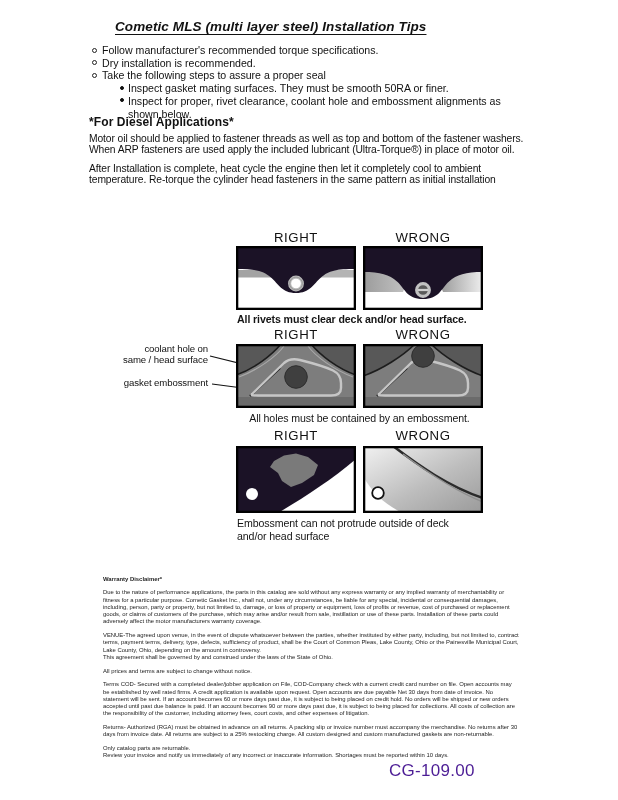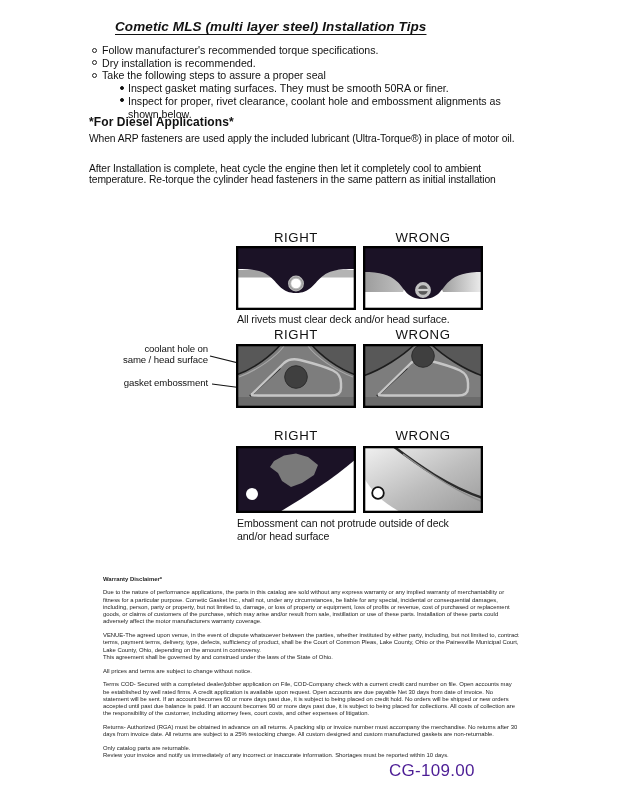--- a/index.html
+++ b/index.html
@@ -25,21 +25,21 @@
   .para{left:89px;width:435px;font-size:10.3px;line-height:10.7px;letter-spacing:-0.1px;}
   .p1{top:134px;} .p2{top:164px;} .p3{top:204px;}
 
   .dg-label{width:120px;text-align:center;font-size:13.2px;font-weight:500;letter-spacing:.6px;}
   .lbl-r1{top:230px;} .lbl-r2{top:327px;} .lbl-r3{top:428px;}
   .col-a{left:236px;} .col-b{left:363px;}
   .dg-box{width:120px;height:64px;display:block;}
   .box-r1{top:246px;} .box-r2{top:344px;} .box-r3{top:446px;height:67px;}
 
   .caption{font-size:10.6px;letter-spacing:-0.1px;color:#151515;}
-  .cap1{left:237px;top:313px;}
+  .cap1{left:237px;top:313px;font-weight:bold;}
   .cap2{left:236px;top:412px;width:247px;text-align:center;}
   .cap3{left:237px;top:517px;line-height:12.6px;}
 
   .side-label{left:88px;width:120px;text-align:right;font-size:9.6px;line-height:10.8px;letter-spacing:-0.1px;}
   .sl-1{top:344px;} .sl-2{top:378px;}
   .leader{left:206px;top:348px;pointer-events:none;}
 
   .legal{left:103px;top:576px;width:416px;font-size:5.9px;line-height:7.25px;color:#1c1c1c;letter-spacing:0;}
   .legal .lg-head{font-weight:700;margin-bottom:6px;}
   .legal p{margin-bottom:6.5px;}
@@ -73,20 +73,21 @@
     </div>
     <div class="b-row b-sub">
       <span class="b-mark"></span>
       <span>Inspect for proper, rivet clearance, coolant hole and embossment alignments as shown below.</span>
     </div>
   </div>
 
   <h2 class="abs sec-head">*For Diesel Applications*</h2>
 
   <div class="abs para p1">
+    <div>Motor oil should be applied to fastener threads as well as top and bottom of the fastener washers.</div>
     <div>When ARP fasteners are used apply the included lubricant (Ultra-Torque®) in place of motor oil.</div>
   </div>
   <div class="abs para p2">
     <div>After Installation is complete, heat cycle the engine then let it completely cool to ambient</div>
     <div>temperature. Re-torque the cylinder head fasteners in the same pattern as initial installation</div>
   </div>
 
   <div class="abs dg-label col-a lbl-r1">RIGHT</div>
   <div class="abs dg-label col-b lbl-r1">WRONG</div>
 
@@ -154,20 +155,21 @@
     <rect x="0" y="0" width="120" height="64" fill="var(--gasket-gray)"></rect>
     <rect x="0" y="53" width="120" height="11" fill="#6b6b6b"></rect>
     <path d="M0 0 H52 C40 12, 18 26, 0 32 Z" fill="var(--gasket-gray-dark)" stroke="#1d1d1d" stroke-width="1.6"></path>
     <path d="M120 0 H68 C80 12, 102 26, 120 32 Z" fill="var(--gasket-gray-dark)" stroke="#1d1d1d" stroke-width="1.6"></path>
     <path d="M14 52 L44 24" fill="none" stroke="#1a1a1a" stroke-width="2.2"></path>
     <path d="M16 50 L48 19 C52 15.5, 58 14.5, 64 16 C78 19.5, 91 23.5, 97 26.5 C103 29.5, 105 33, 105 39 L105 44 C105 49, 101 51.5, 95 51.5 L22 51.5 C17 51.5, 14.5 51, 16 50 Z" fill="none" stroke="var(--emboss-line)" stroke-width="2.4" stroke-linejoin="round"></path>
     <circle cx="60" cy="12" r="11.3" fill="var(--coolant-hole)" stroke="#2e2e2e" stroke-width="1"></circle>
     <rect x="1.1" y="1.1" width="117.8" height="61.8" fill="none" stroke="#000" stroke-width="2.4"></rect>
   </svg>
 
+  <div class="abs caption cap2">All holes must be contained by an embossment.</div>
 
   <div class="abs dg-label col-a lbl-r3">RIGHT</div>
   <div class="abs dg-label col-b lbl-r3">WRONG</div>
 
   <svg class="abs dg-box col-a box-r3" viewBox="0 0 120 67">
     <rect x="0" y="0" width="120" height="67" fill="#ffffff"></rect>
     <path d="M0 0 H120 V13 C94 35, 67 52, 42 67 L0 67 Z" fill="var(--steel-dark)"></path>
     <path d="M38 15 L48 9.5 L60 7.5 L72 11 L82 19 L78 29 L66 37 L55 41 L46 35 L42 27 L34 21 Z" fill="#7a7a7a"></path>
     <circle cx="16" cy="48" r="6" fill="#ffffff"></circle>
     <rect x="1.1" y="1.1" width="117.8" height="64.8" fill="none" stroke="#000" stroke-width="2.4"></rect>

